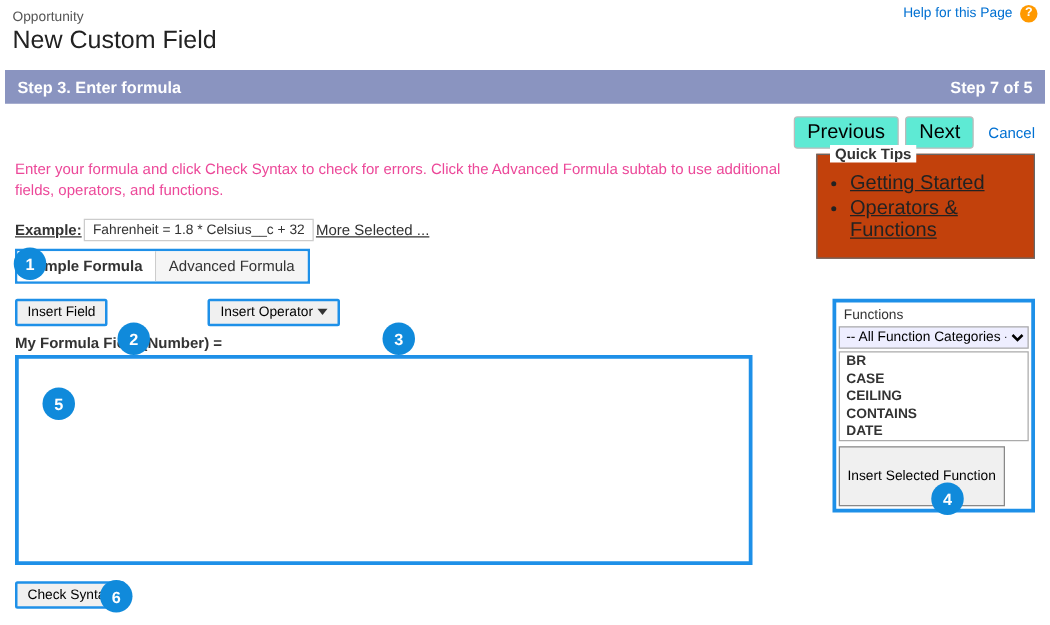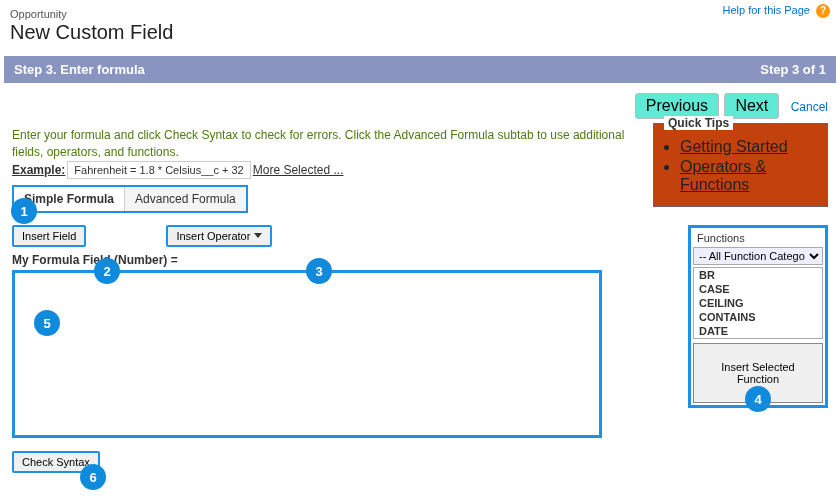--- a/index.html
+++ b/index.html
@@ -12,21 +12,21 @@
   .help-link a { color: #0070d2; text-decoration: none; }
   .help-icon { display: inline-block; width: 14px; height: 14px; border-radius: 50%; background: #f90; color: #fff; text-align: center; line-height: 14px; font-weight: bold; font-size: 10px; margin-left: 3px; vertical-align: middle; }
   
   .step-bar { background: #8a94c0; color: #fff; padding: 6px 10px; display: flex; justify-content: space-between; font-size: 13px; font-weight: bold; margin: 0 4px; }
   
   .nav-row { text-align: right; padding: 10px 12px 8px 0; }
   .nav-row button { font-size: 16px; padding: 3px 10px; border: 1px solid #bbb; background: #5eead4; border-radius: 3px; cursor: pointer; margin-left: 2px; }
   .nav-row .cancel { color: #0070d2; text-decoration: none; margin-left: 8px; font-size: 12px; cursor: pointer; }
   
   .body-area { padding: 0 12px 10px 12px; position: relative; }
-  .instructions { font-size: 12px; color: #4d7c0f; line-height: 1.4; max-width: 640px; }
+  .instructions { font-size: 12px; color: #ec4899; line-height: 1.4; max-width: 640px; margin-bottom: 14px; }
   
   .example-row { font-size: 12px; margin-bottom: 6px; display: flex; align-items: center; gap: 2px; }
   .example-label { font-weight: bold; text-decoration: underline; }
   .example-box { border: 1px solid #ccc; padding: 2px 6px; font-size: 11px; background: #fff; }
   .more-link { text-decoration: underline; color: #333; cursor: pointer; }
   
   .tabs { display: flex; border: 2px solid #1e90e8; width: fit-content; }
   .tab { padding: 5px 10px; font-size: 12px; border-right: 1px solid #ccc; background: #f5f5f5; cursor: pointer; }
   .tab:last-child { border-right: none; }
   .tab.active { background: #fff; font-weight: bold; }
@@ -38,21 +38,21 @@
   .btn-hl { border: 2px solid #1e90e8; }
   .insert-row { display: flex; align-items: center; gap: 80px; margin-bottom: 4px; }
   .insert-operator { display: flex; align-items: center; gap: 4px; padding: 3px 8px; }
   .tri-down { width: 0; height: 0; border-left: 4px solid transparent; border-right: 4px solid transparent; border-top: 5px solid #333; }
   
   .formula-label { font-weight: bold; font-size: 12px; margin-top: 6px; }
   .formula-box { width: 590px; height: 168px; border: 3px solid #1e90e8; margin-top: 3px; resize: none; font-family: monospace; font-size: 12px; padding: 4px; }
   
   .check-syntax-wrap { margin-top: 10px; }
   
-  .right-col { width: 140px; }
+  .right-col { width: 162px; }
   .functions-panel { border: 3px solid #1e90e8; padding: 2px; background: #fff; }
   .functions-title { font-size: 11px; padding: 2px 4px 3px 4px; }
   .functions-select { width: 100%; font-size: 11px; border: 1px solid #aaa; background: #eef; padding: 1px; }
   .functions-list { border: 1px solid #aaa; overflow-y: auto; font-size: 11px; margin-top: 2px; font-weight: bold; }
   .functions-list div { padding: 1px 5px; cursor: pointer; }
   .insert-fn-btn { margin-top: 4px; font-size: 11px; padding: 17px 6px; border: 1px solid #888; background: #f0f0f0; cursor: pointer; }
   
   .quick-tips { position: absolute; right: 12px; top: -4px; border: 1px solid #666; padding: 6px 10px 10px 10px; width: 175px; background: #c2410c; }
   .quick-tips-title { position: relative; top: -14px; background: #fff; padding: 0 4px; font-weight: bold; font-size: 12px; width: fit-content; }
   .quick-tips ul { margin: -8px 0 0 16px; font-size: 16px; }
@@ -73,21 +73,21 @@
   <div class="breadcrumb">Opportunity</div>
   <div class="page-title">New Custom Field</div>
   <div class="help-link">
     <a>Help for this Page</a>
     <span class="help-icon">?</span>
   </div>
 </div>
 
 <div class="step-bar">
   <span>Step 3. Enter formula</span>
-  <span>Step 3 of 1</span>
+  <span>Step 7 of 5</span>
 </div>
 
 <div class="nav-row">
   <button>Previous</button>
   <button>Next</button>
   <a class="cancel">Cancel</a>
 </div>
 
 <div class="body-area">
 

